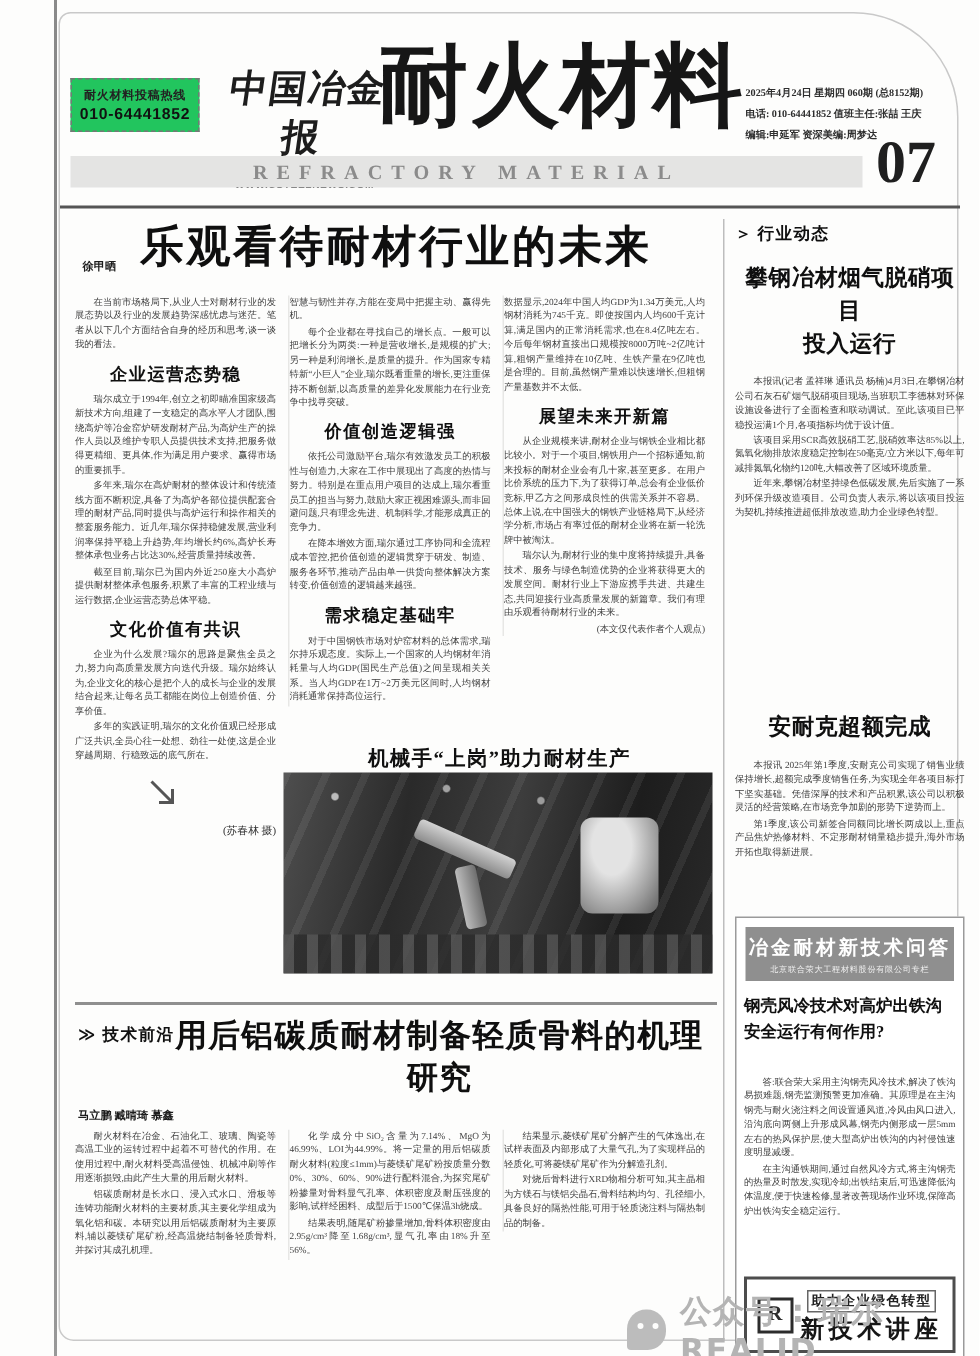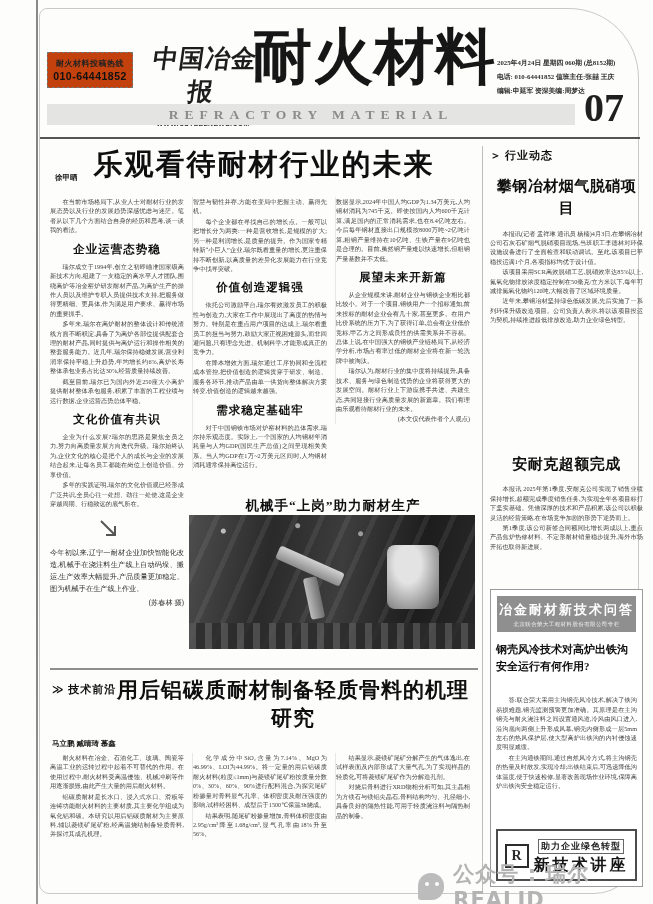--- a/index.html
+++ b/index.html
@@ -9,21 +9,21 @@
     background:#fdfdfc; overflow:hidden;
     font-family:"Liberation Serif","DejaVu Sans",serif; color:#333;
   }
   .scan-line { position:absolute; left:36px; top:0; width:2px; height:904px;
     background:linear-gradient(#8a8a8a,#777,#999); }
   .frame { position:absolute; left:39px; top:8px; width:600px; height:886px;
     border:1px solid #c9c9c9; border-radius:8px 70px 45px 10px; }
 
   
   .hotline { position:absolute; left:47px; top:52px; width:86px; height:36px;
-    border:1px dashed #777; display:flex; flex-direction:column; align-items:center; justify-content:center; background:#c2410c; }
+    border:1px dashed #777; display:flex; flex-direction:column; align-items:center; justify-content:center; background:#22c55e; }
   .hotline-label { font-size:8px; color:#222; font-weight:bold; letter-spacing:.5px; }
   .hotline-phone { font-size:10.5px; color:#111; font-weight:bold; letter-spacing:.5px; margin-top:1px; font-family:"Liberation Sans",sans-serif; }
 
   .logo-block { position:absolute; left:142px; top:42px; width:122px; text-align:center; }
   .logo-cn { font-size:25px; font-weight:900; color:#1d1d1d; transform:skewX(-8deg); letter-spacing:1px; }
   .logo-en { font-size:6.4px; color:#3c3c3c; font-weight:bold; letter-spacing:.3px; margin-top:3px; font-family:"Liberation Sans",sans-serif; }
   .logo-web { font-size:6.8px; color:#2a2a2a; font-weight:bold; letter-spacing:.4px; margin-top:2px; font-family:"Liberation Sans",sans-serif; }
 
   .big-title { position:absolute; left:252px; top:24px; font-size:60px; font-weight:900;
     color:#161616; letter-spacing:1px; line-height:1.1; }
@@ -169,21 +169,20 @@
         <p>多年来,瑞尔在高炉耐材的整体设计和传统渣线方面不断积淀,具备了为高炉各部位提供配套合理的耐材产品,同时提供与高炉运行和操作相关的整套服务能力。近几年,瑞尔保持稳健发展,营业利润率保持平稳上升趋势,年均增长约6%,高炉长寿整体承包业务占比达30%,经营质量持续改善。</p>
         <p>截至目前,瑞尔已为国内外近250座大小高炉提供耐材整体承包服务,积累了丰富的工程业绩与运行数据,企业运营态势总体平稳。</p>
         <div class="subhead">文化价值有共识</div>
         <p>企业为什么发展?瑞尔的思路是聚焦全员之力,努力向高质量发展方向迭代升级。瑞尔始终认为,企业文化的核心是把个人的成长与企业的发展结合起来,让每名员工都能在岗位上创造价值、分享价值。</p>
         <p>多年的实践证明,瑞尔的文化价值观已经形成广泛共识,全员心往一处想、劲往一处使,这是企业穿越周期、行稳致远的底气所在。</p>
         <div class="cap-arrow">
           <svg width="22" height="22" viewBox="0 0 22 22">
               <path d="M3 3 L17 17 M17 8 V17 H8" stroke="#555" stroke-width="2" fill="none"></path>
             </svg>
         </div>
-        <div class="cap-text">今年初以来,辽宁一耐材企业加快智能化改造,机械手在浇注料生产线上自动码垛、搬运,生产效率大幅提升,产品质量更加稳定。图为机械手在生产线上作业。</div>
         <div class="cap-credit">(苏春林 摄)</div>
       </div>
 
       <div class="col col-2">
         <p class="cont">智慧与韧性并存,方能在变局中把握主动、赢得先机。</p>
         <p>每个企业都在寻找自己的增长点。一般可以把增长分为两类:一种是营收增长,是规模的扩大;另一种是利润增长,是质量的提升。作为国家专精特新“小巨人”企业,瑞尔既看重量的增长,更注重保持不断创新,以高质量的差异化发展能力在行业竞争中找寻突破。</p>
         <div class="subhead">价值创造逻辑强</div>
         <p>依托公司激励平台,瑞尔有效激发员工的积极性与创造力,大家在工作中展现出了高度的热情与努力。特别是在重点用户项目的达成上,瑞尔看重员工的担当与努力,鼓励大家正视困难源头,而非回避问题,只有理念先进、机制科学,才能形成真正的竞争力。</p>
         <p>在降本增效方面,瑞尔通过工序协同和全流程成本管控,把价值创造的逻辑贯穿于研发、制造、服务各环节,推动产品由单一供货向整体解决方案转变,价值创造的逻辑越来越强。</p>
         <div class="subhead">需求稳定基础牢</div>
@@ -229,20 +228,21 @@
     </div>
   </div>
 
   <div class="sidebar">
     <div class="sb-marker">
       <span class="gt">＞</span><span>行业动态</span>
     </div>
 
     <div class="sb-h">
       <div>攀钢冶材烟气脱硝项目</div>
+      <div>投入运行</div>
     </div>
     <div class="sb-body a1">
       <p>本报讯(记者 孟祥琳 通讯员 杨楠)4月3日,在攀钢冶材公司石灰石矿烟气脱硝项目现场,当班职工李德林对环保设施设备进行了全面检查和联动调试。至此,该项目已平稳投运满1个月,各项指标均优于设计值。</p>
       <p>该项目采用SCR高效脱硝工艺,脱硝效率达85%以上,氮氧化物排放浓度稳定控制在50毫克/立方米以下,每年可减排氮氧化物约120吨,大幅改善了区域环境质量。</p>
       <p>近年来,攀钢冶材坚持绿色低碳发展,先后实施了一系列环保升级改造项目。公司负责人表示,将以该项目投运为契机,持续推进超低排放改造,助力企业绿色转型。</p>
     </div>
 
     <div class="sb-h">
       <div>安耐克超额完成</div>
     </div>

